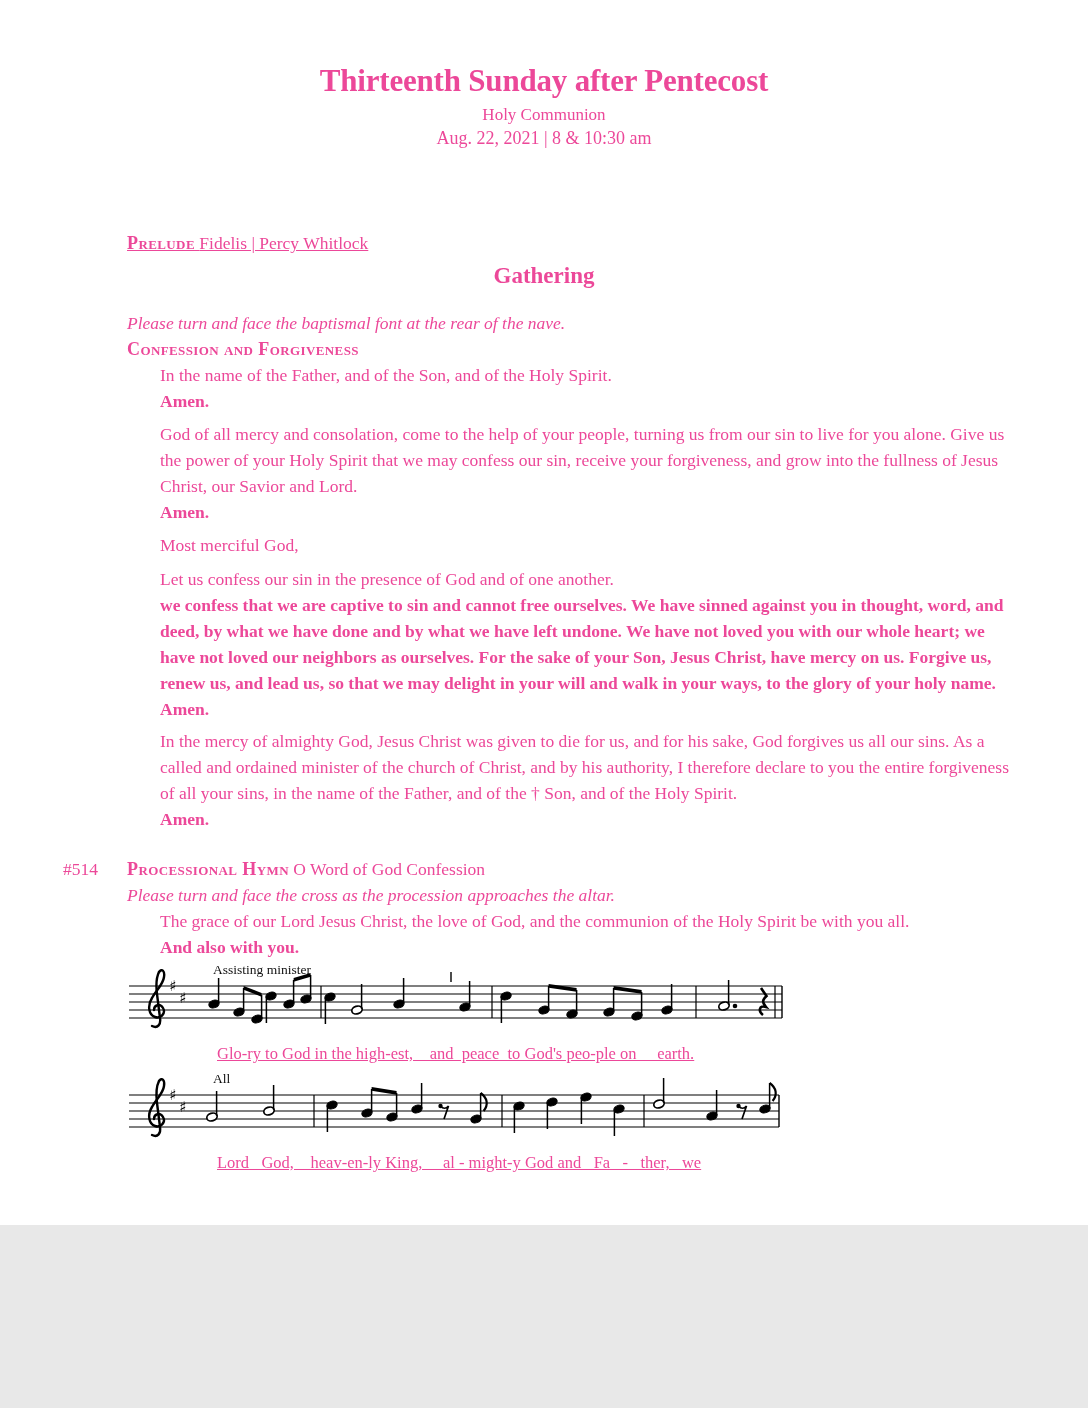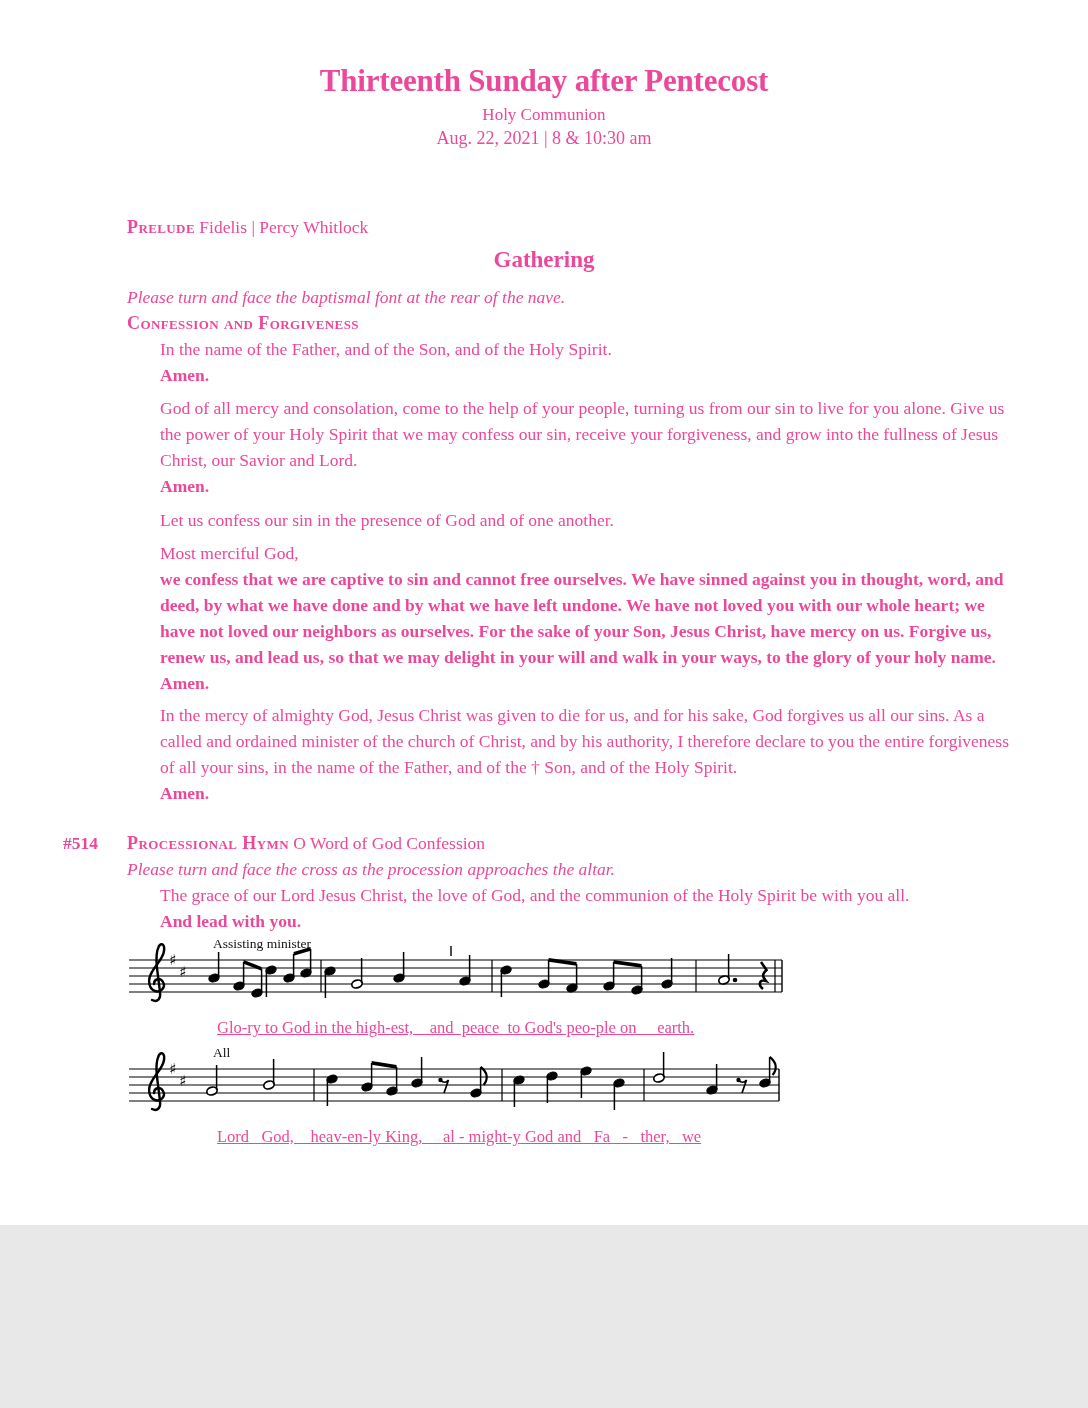--- a/index.html
+++ b/index.html
@@ -8,32 +8,32 @@
     font-family:"Liberation Serif",serif;font-size:17.5px;line-height:26px;
     overflow:hidden;position:relative;box-sizing:border-box;
   }
   .header{text-align:center;padding-top:62px;}
   .title{font-size:31px;font-weight:bold;line-height:38px;letter-spacing:-0.2px;}
   .subtitle{font-size:17px;line-height:23px;margin-top:3px;}
   .datetime{font-size:18px;line-height:24px;text-align:center;}
   .content{padding:0 75px 0 127px;}
   .sc{font-variant:small-caps;font-weight:bold;letter-spacing:0.4px;}
   .sc-heading{font-variant:small-caps;font-weight:bold;font-size:18px;letter-spacing:0.4px;}
-  .prelude{margin-top:64px;}
+  .prelude{margin-top:80px;text-decoration:underline;}
   .prelude .sc{font-size:18px;}
   .full-center{margin-left:-127px;margin-right:-75px;text-align:center;}
   .gathering-head{font-weight:bold;font-size:23px;line-height:32px;margin-top:4px;}
-  .rubric{font-style:italic;margin-top:8px;}
+  .rubric{font-style:italic;margin-top:18px;}
   .indent{margin-left:33px;}
   .bold{font-weight:bold;}
   .para{margin-top:7px;}
   .gap-sm{margin-top:6px;}
   .gap-md{margin-top:8px;}
   .hymn-line{position:relative;margin-top:24px;}
-  .hymn-num{position:absolute;left:-64px;top:0;font-weight:bold;}
+  .hymn-num{position:absolute;left:-64px;top:0;font-weight:normal;}
   .hymn-title{font-size:17.5px;}
   .greeting-head{margin-top:22px;}
   .gloria-head{margin-top:22px;}
   .music-block{margin-left:2px;}
   .staff-svg{display:block;}
   .staff1{margin-top:2px;}
   .staff2{margin-top:6px;}
   .lyrics{white-space:pre;font-size:16.5px;line-height:23px;padding-left:88px;text-decoration:underline;}
 </style>
 </head>
@@ -58,38 +58,38 @@
 
     <div class="rubric">Please turn and face the baptismal font at the rear of the nave.</div>
 
     <div class="sc-heading">Confession and Forgiveness</div>
     <div class="indent">In the name of the Father, and of the Son, and of the Holy Spirit.</div>
     <div class="indent bold">Amen.</div>
 
     <div class="indent para">God of all mercy and consolation, come to the help of your people, turning us from our sin to live for you alone. Give us the power of your Holy Spirit that we may confess our sin, receive your forgiveness, and grow into the fullness of Jesus Christ, our Savior and Lord.</div>
     <div class="indent bold">Amen.</div>
 
+    <div class="indent para">Most merciful God,</div>
+
     <div class="indent gap-md">Let us confess our sin in the presence of God and of one another.</div>
-
-    <div class="indent para">Most merciful God,</div>
     <div class="indent bold">we confess that we are captive to sin and cannot free ourselves. We have sinned against you in thought, word, and deed, by what we have done and by what we have left undone. We have not loved you with our whole heart; we have not loved our neighbors as ourselves. For the sake of your Son, Jesus Christ, have mercy on us. Forgive us, renew us, and lead us, so that we may delight in your will and walk in your ways, to the glory of your holy name.</div>
     <div class="indent bold">Amen.</div>
 
     <div class="indent gap-sm">In the mercy of almighty God, Jesus Christ was given to die for us, and for his sake, God forgives us all our sins. As a called and ordained minister of the church of Christ, and by his authority, I therefore declare to you the entire forgiveness of all your sins, in the name of the Father, and of the † Son, and of the Holy Spirit.</div>
     <div class="indent bold">Amen.</div>
 
     <div class="hymn-line">
       <span class="hymn-num">#514</span>
       <span class="sc" style="font-size:18px;">Processional Hymn</span>
       <span class="hymn-title">O Word of God Confession</span>
     </div>
     <div class="rubric" style="margin-top:0;">Please turn and face the cross as the procession approaches the altar.</div>
 
     <div class="indent">The grace of our Lord Jesus Christ, the love of God, and the communion of the Holy Spirit be with you all.</div>
-    <div class="indent bold">And lead with you.</div>
+    <div class="indent bold">And also with you.</div>
 
 
     <div class="music-block">
       <div class="staff1">
           <svg width="660" height="80" class="staff-svg">
             <text x="84" y="12" font-size="13.5" font-family="&quot;Liberation Serif&quot;,serif" fill="#111">Assisting minister</text>
             <line x1="0" y1="24" x2="653" y2="24" stroke="#000" stroke-width="1.1"></line>
             <line x1="0" y1="32" x2="653" y2="32" stroke="#000" stroke-width="1.1"></line>
             <line x1="0" y1="40" x2="653" y2="40" stroke="#000" stroke-width="1.1"></line>
             <line x1="0" y1="48" x2="653" y2="48" stroke="#000" stroke-width="1.1"></line>

